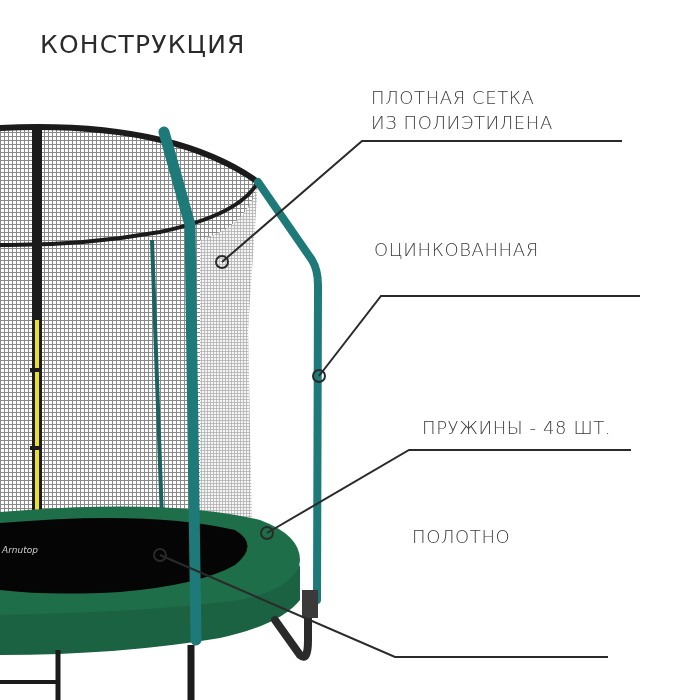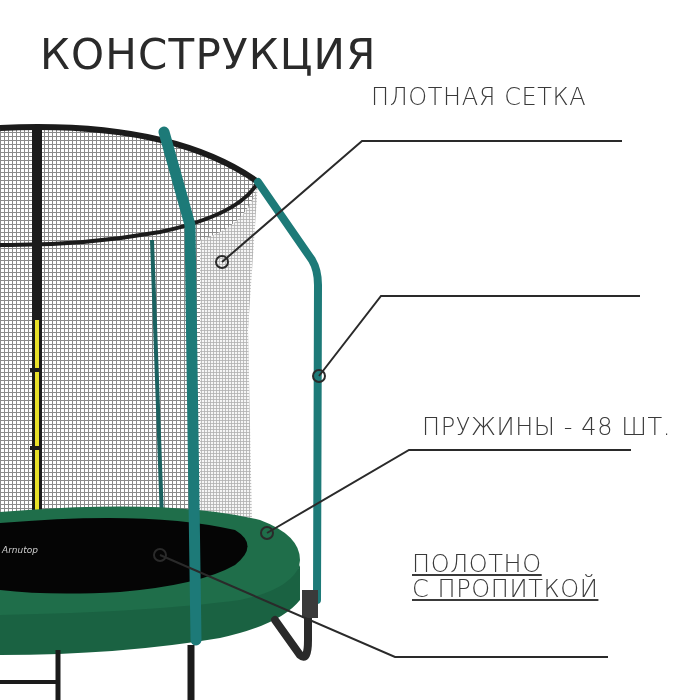--- a/index.html
+++ b/index.html
@@ -1,31 +1,31 @@
 <!DOCTYPE html>
 <html><head>
   <meta charset="utf-8">
   <style>
     html, body { margin: 0; padding: 0; background: #ffffff; }
     body { width: 700px; height: 700px; position: relative; overflow: hidden; font-family: "DejaVu Sans", "Liberation Sans", sans-serif; }
     .title {
       position: absolute; left: 40px; top: 30px;
-      font-size: 42px; letter-spacing: 1.2px; color: #2a2a2a; font-weight: 400;
+      font-size: 25px; letter-spacing: 1.2px; color: #2a2a2a; font-weight: 400;
       font-family: "DejaVu Sans", sans-serif;
     }
     .label {
-      position: absolute; color: #3a3a3a; font-size: 24px; line-height: 25px;
+      position: absolute; color: #3a3a3a; font-size: 18px; line-height: 25px;
       letter-spacing: 0.6px; font-weight: 300; font-family: "DejaVu Sans", sans-serif;
       white-space: nowrap;
     }
     .label span { display: block; }
     #lbl-net { left: 371px; top: 85px; }
     #lbl-steel { left: 374px; top: 237px; }
     #lbl-springs { left: 422px; top: 415px; }
-    #lbl-mat { left: 412px; top: 552px; text-decoration: underline; }
+    #lbl-mat { left: 412px; top: 524px; }
     svg.scene { position: absolute; left: 0; top: 0; }
   </style>
 </head>
 <body>
 
 <div class="title">КОНСТРУКЦИЯ</div>
 
 <svg class="scene" width="700" height="700" viewBox="0 0 700 700" xmlns="http://www.w3.org/2000/svg">
   <defs>
     <pattern id="netpat" width="4" height="4" patternUnits="userSpaceOnUse">
@@ -86,25 +86,26 @@
     <circle cx="319" cy="376" r="6" stroke-width="2"></circle>
     <path d="M267 533 L409 450 L631 450"></path>
     <circle cx="267" cy="533" r="6" stroke-width="2"></circle>
     <path d="M160 555 L395 657 L608 657"></path>
     <circle cx="160" cy="555" r="6" stroke-width="2"></circle>
   </g>
 </svg>
 
 <div class="label" id="lbl-net">
   <span>ПЛОТНАЯ СЕТКА</span>
+  <span>ИЗ ПОЛИЭТИЛЕНА</span>
 </div>
 
 <div class="label" id="lbl-steel">
+  <span>ОЦИНКОВАННАЯ</span>
 </div>
 
 <div class="label" id="lbl-springs">
   <span>ПРУЖИНЫ - 48 ШТ.</span>
 </div>
 
 <div class="label" id="lbl-mat">
   <span>ПОЛОТНО</span>
-  <span>С ПРОПИТКОЙ</span>
 </div>
 
 </body></html>

